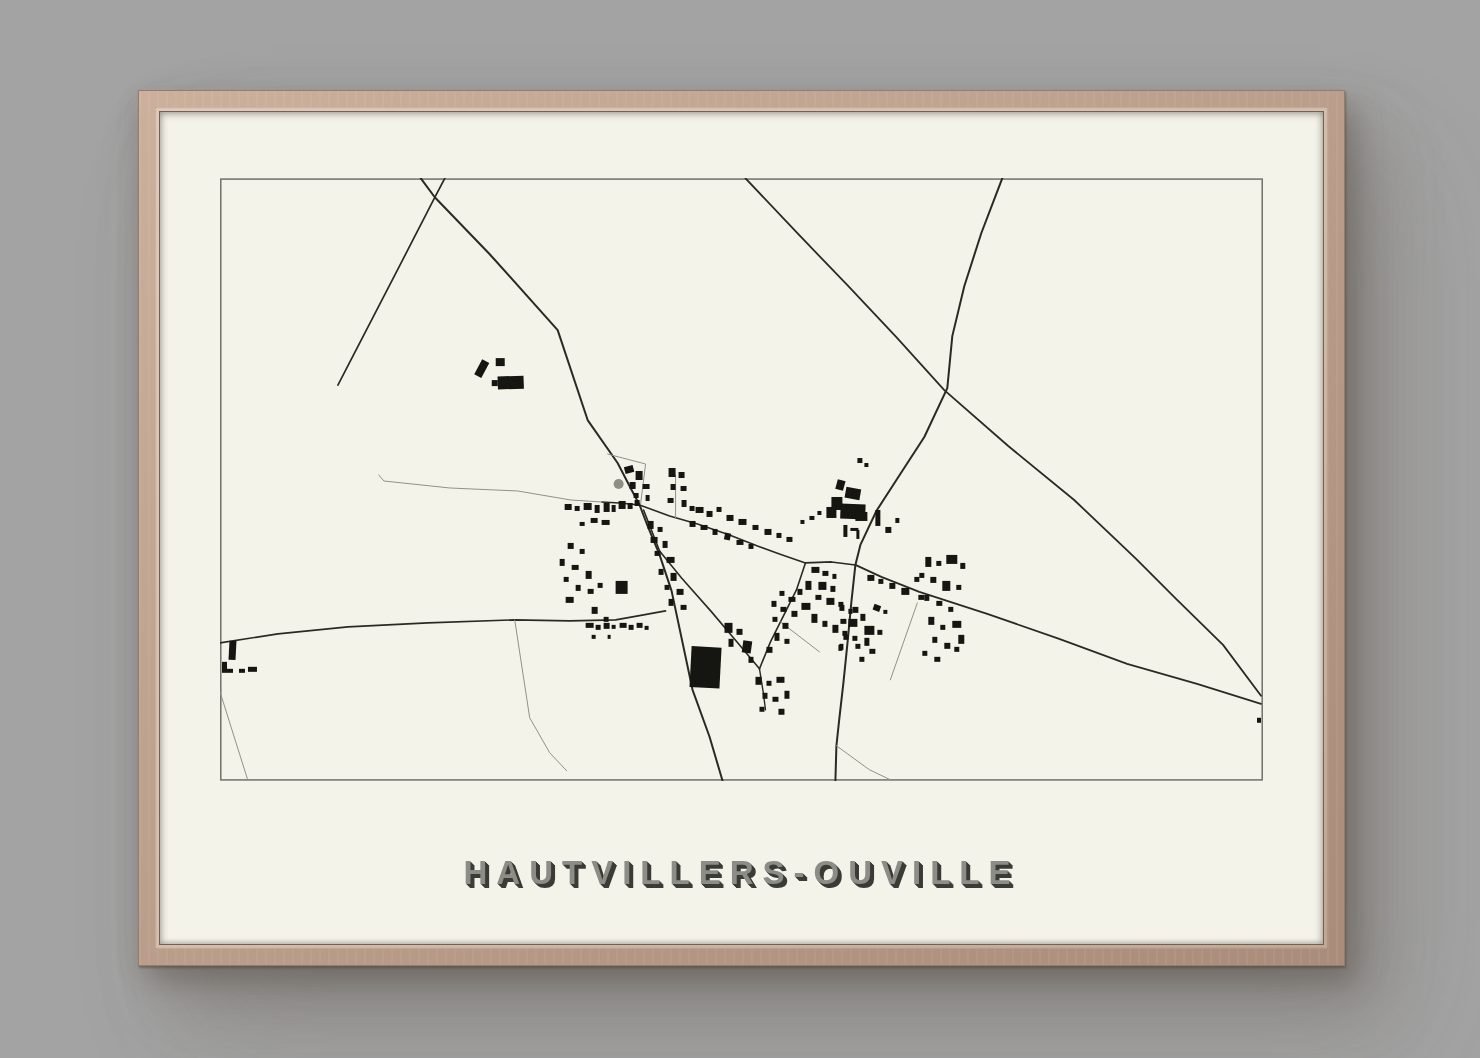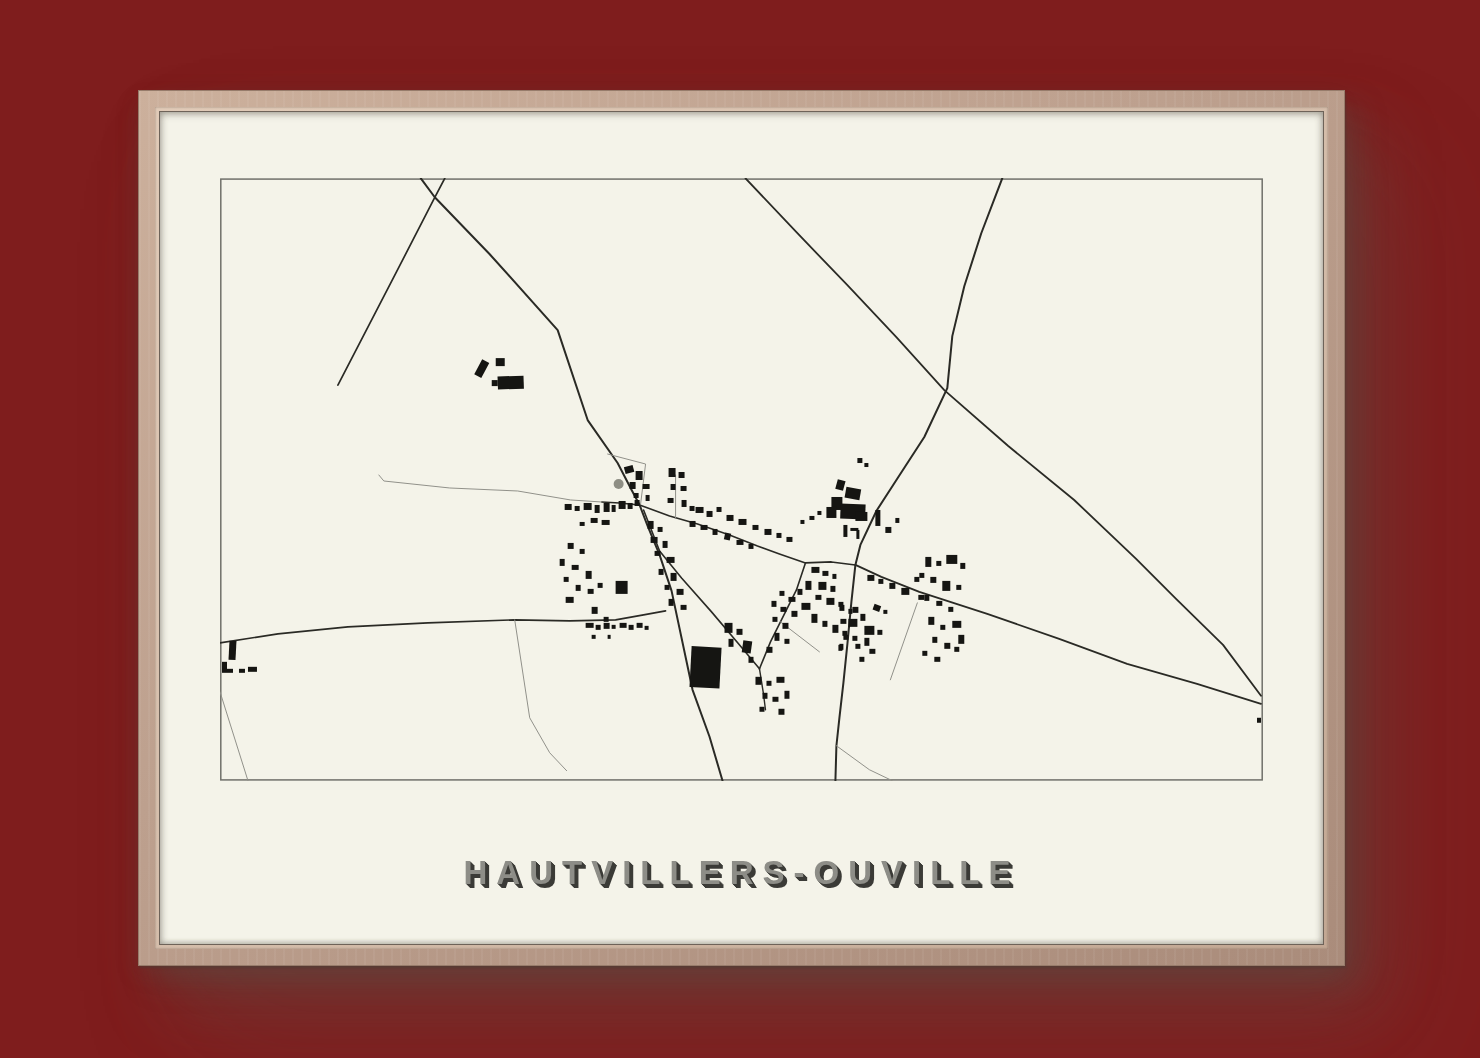--- a/index.html
+++ b/index.html
@@ -1,21 +1,21 @@
 <!DOCTYPE html>
 <html><head>
 <meta charset="utf-8">
 <style>
   html,body{margin:0;padding:0;}
   body{
     width:1480px;height:1058px;position:relative;overflow:hidden;
     background:#ffffff;
     font-family:"Liberation Sans","DejaVu Sans",sans-serif;
   }
-  .wall{position:absolute;inset:0;background:#7f1d1d;}
+  .wall{position:absolute;inset:0;background:#a3a3a3;}
   .frame{
     position:absolute;left:138px;top:90px;width:1207px;height:876px;
     box-sizing:border-box;padding:16px;
     background-color:#b89b89;
     background-image:
       repeating-linear-gradient(90deg, rgba(255,255,255,.05) 0 2px, rgba(0,0,0,0) 2px 9px),
       linear-gradient(145deg,#ccb09c 0%,#bda08e 42%,#aa8c7b 100%);
     border:1px solid #977c6b;
     box-shadow:
       1px 2px 2px rgba(70,60,52,.45),

